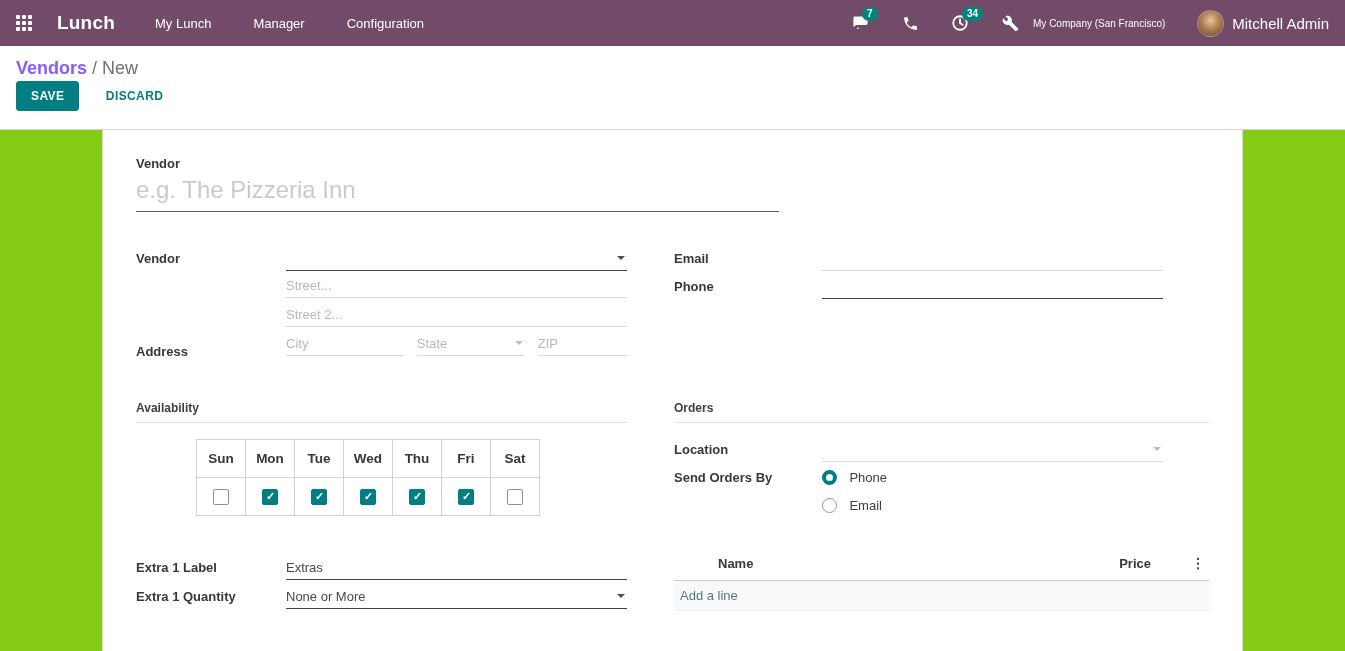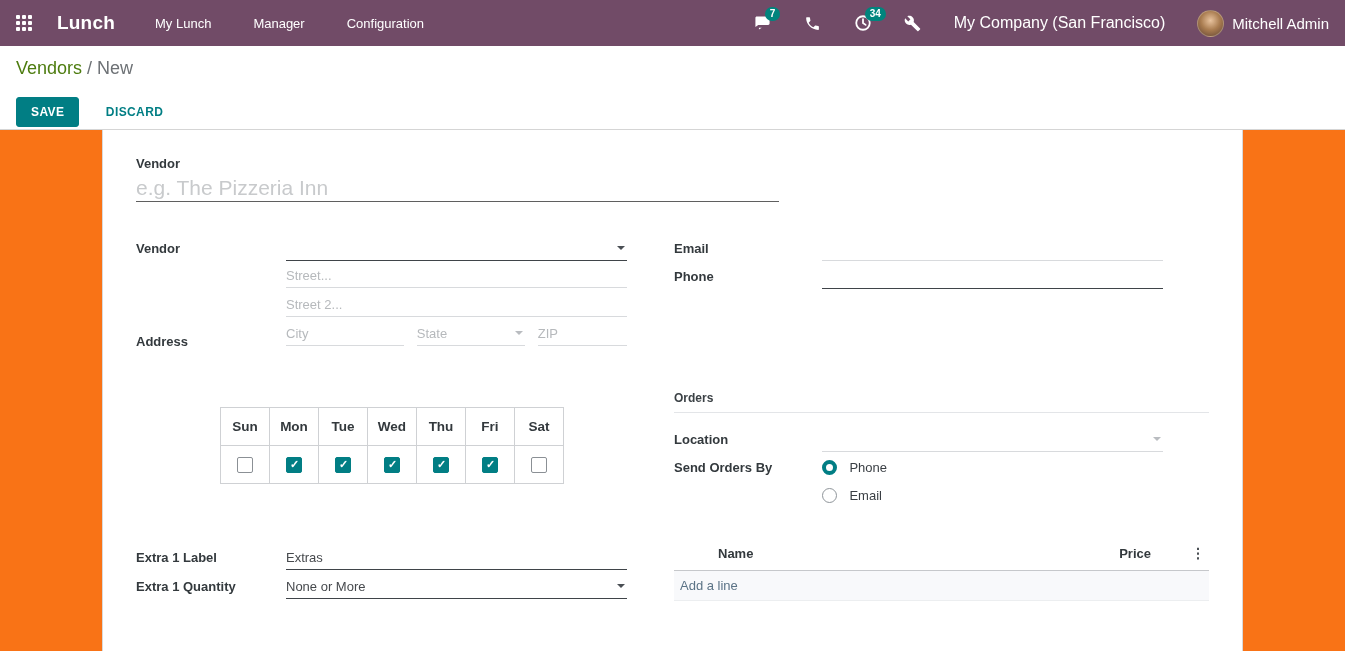--- a/index.html
+++ b/index.html
@@ -16,52 +16,52 @@
   .brand { font-size:19px; font-weight:700; margin-right:34px; letter-spacing:.2px; }
   .nav-menu { font-size:13px; color:#fff; text-decoration:none; margin-right:30px;
               padding:14px 6px; cursor:pointer; }
   .nav-right { margin-left:auto; display:flex; align-items:center; }
   .nav-icon { position:relative; margin-left:28px; width:22px; height:20px;
               display:flex; align-items:center; justify-content:center; cursor:pointer; }
   .nav-icon svg { display:block; }
   .badge { position:absolute; top:-6px; left:13px; background:#00847D; color:#fff;
            border-radius:9px; font-size:10px; font-weight:700; padding:2px 5px;
            line-height:1; }
-  .company { font-size:16px; margin-left:30px; cursor:pointer; white-space:nowrap; }
+  .company { font-size:10px; margin-left:12px; cursor:pointer; white-space:nowrap; }
   .user-block { display:flex; align-items:center; margin-left:32px; cursor:pointer; }
   .avatar { width:27px; height:27px; border-radius:50%; flex-shrink:0;
             background:radial-gradient(circle at 50% 38%, #e8c39e 0%, #a97c50 48%, #5f4232 100%);
             border:1px solid rgba(255,255,255,.25); }
   .user { font-size:15px; margin-left:8px; white-space:nowrap; }
 
   
   .control-panel { background:#fff; border-bottom:1px solid #d5d5d5; height:84px;
                    padding:12px 16px 0; }
   .breadcrumb { font-size:18px; }
-  .bc-parent { color:#4d7c0f; cursor:pointer; }
+  .bc-parent { color:#8b5cf6; cursor:pointer;font-weight:bold; }
   .bc-sep, .bc-current { color:#6d7175; }
-  .cp-actions { margin-top:18px; }
+  .cp-actions { margin-top:2px; }
   .btn-save { background:#017E84; color:#fff; font-size:12px; font-weight:700;
               border:1px solid #017E84; border-radius:3px; padding:7px 14px;
               letter-spacing:.4px; cursor:pointer; font-family:inherit; }
   .btn-discard { background:none; border:none; color:#017E84; font-size:12px;
                  font-weight:700; margin-left:14px; padding:7px 8px; letter-spacing:.4px;
                  cursor:pointer; font-family:inherit; }
 
   
-  .content { height:521px; background:#f97316; position:relative; }
+  .content { height:521px; background:#84cc16; position:relative; }
   .sheet { position:absolute; left:102px; top:0; bottom:0; width:1141px;
            background:#fff; border-left:1px solid #d9d9d9; border-right:1px solid #d9d9d9;
            padding:26px 33px; overflow:hidden; }
 
   .field-label { font-size:13px; font-weight:700; color:#33393d; }
   .title-field { margin-bottom:32px; }
   .big-input { display:block; width:643px; border:none; outline:none;
-               border-bottom:1px solid #5f5f5f; font-size:21px; color:#444;
-               padding:5px 0 1px; font-family:inherit; background:transparent; }
+               border-bottom:1px solid #5f5f5f; font-size:24px; color:#444;
+               padding:5px 0 7px; font-family:inherit; background:transparent; }
   .big-input::placeholder { color:#c8cacc; }
 
   .group-row { display:flex; }
   .col-left  { width:491px; margin-right:47px; flex-shrink:0; }
   .col-right { width:535px; flex-shrink:0; }
 
   .frow { display:flex; align-items:center; min-height:28px; }
   .flabel { width:150px; flex-shrink:0; font-size:13px; font-weight:700; color:#33393d; }
   .col-right .flabel { width:148px; }
   .fctrl { flex:1; position:relative; border-bottom:1px solid #d8dadd;
@@ -82,21 +82,21 @@
   .csz { display:flex; gap:13px; }
   .csz .city { flex:1.38; }
   .csz .state { flex:1.25; }
   .csz .zip { flex:1.0; }
 
   
   .sections-row, .bottom-row { display:flex; }
   .sections-row { margin-top:42px; }
   .section-title { font-size:12px; font-weight:700; color:#3b4145; padding-bottom:7px;
                    border-bottom:1px solid #e3e5e8; }
-  .days-wrap { margin-top:16px; margin-left:84px; }
+  .days-wrap { margin-top:16px; margin-left:60px; }
   table.days { border-collapse:collapse; }
   table.days th, table.days td { border:1px solid #cfd1d4; width:49px; height:38px;
         text-align:center; vertical-align:middle; font-size:13.5px; color:#33393d;
         font-weight:600; }
   .cb { display:inline-block; width:16px; height:16px; border:1px solid #8b9095;
         border-radius:2px; background:#fff; vertical-align:middle; position:relative;
         cursor:pointer; }
   .cb.on { background:#017E84; border-color:#017E84; }
   .cb.on::after { content:"\2713"; color:#fff; font-size:11px; font-weight:700;
                   position:absolute; left:3px; top:0px; }
@@ -226,20 +226,21 @@
         </div>
         <div class="frow">
           <span class="flabel">Phone</span>
           <div class="fctrl dark"><input type="text" style=""></div>
         </div>
       </div>
     </div>
 
     <div class="sections-row">
       <div class="col-left">
+        <div class="section-title">Availability</div>
         <div class="days-wrap">
           <table class="days">
             <thead>
               <tr>
                 <th>Sun</th>
                 <th>Mon</th>
                 <th>Tue</th>
                 <th>Wed</th>
                 <th>Thu</th>
                 <th>Fri</th>

